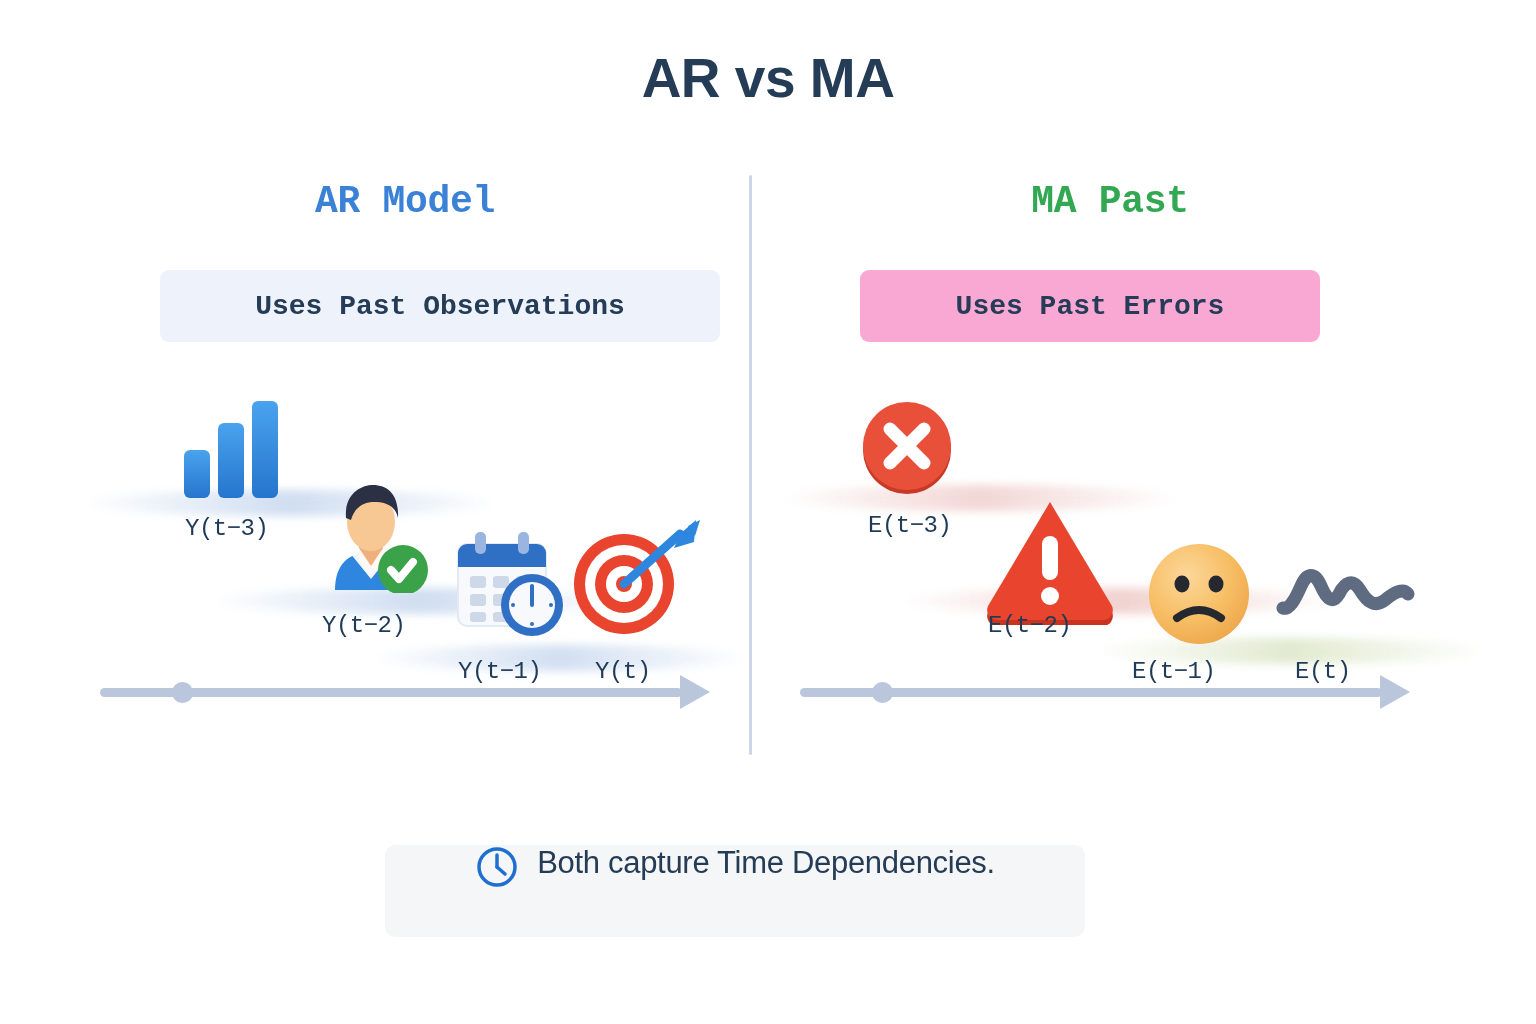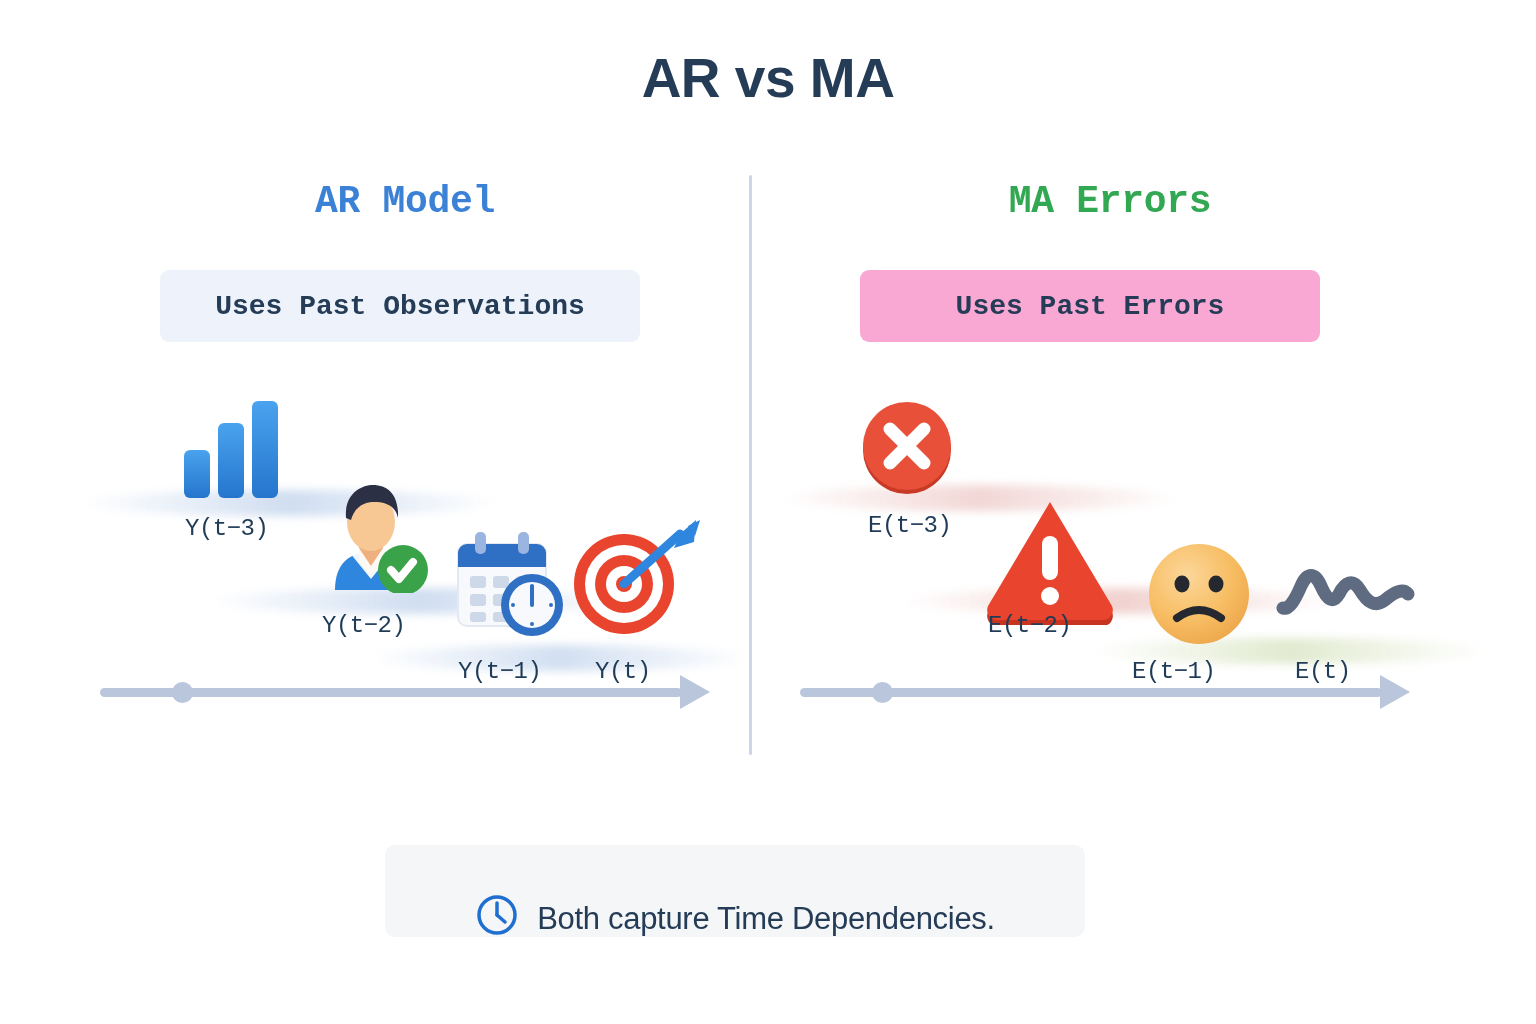--- a/index.html
+++ b/index.html
@@ -63,21 +63,21 @@
     top: 110px;
     height: 72px;
     border-radius: 9px;
     display: flex;
     align-items: center;
     justify-content: center;
     font-size: 28px;
     font-weight: bold;
     color: #253c57;
   }
-  #panel-ar .panel-badge { left: 100px; width: 480px; background: #eef3fb; }
+  #panel-ar .panel-badge { left: 100px; width: 560px; background: #eef3fb; }
   #panel-ma .panel-badge { left: 100px; width: 460px; background: #f9a8d4; }
 
   
   .timeline { position: absolute; bottom: 48px; height: 40px; }
   #timeline-ar { left: 40px;  width: 610px; }
   #timeline-ma { left: 40px;  width: 610px; }
   .timeline-line {
     position: absolute; top: 16px; left: 0;
     height: 9px; width: calc(100% - 28px);
     background: #b9c6db; border-radius: 5px;
@@ -118,21 +118,21 @@
   
   #footer-note {
     position: absolute;
     left: 385px;
     top: 845px;
     width: 700px;
     height: 92px;
     background: #f5f6f8;
     border-radius: 10px;
     display: flex;
-    align-items: flex-end;
+    align-items: flex-start;
     justify-content: center;
     gap: 18px;
   }
   #footer-text {
     font-size: 31px;
     color: #253c57;
     letter-spacing: -0.3px;
   }
 </style>
 </head>
@@ -224,21 +224,21 @@
 
     <div class="timeline" id="timeline-ar">
       <div class="timeline-line"></div>
       <div class="timeline-dot"></div>
       <div class="timeline-head"></div>
     </div>
   </div>
 
   <div class="panel" id="panel-ma">
 
-    <div class="panel-heading">MA Errors</div>
+    <div class="panel-heading">MA Past</div>
     <div class="panel-badge">Uses Past Errors</div>
 
     <div class="ground" style="left:20px; top:325px; width:400px; background:linear-gradient(90deg,rgba(245,225,225,0),rgba(240,210,208,.9),rgba(245,225,225,0));"></div>
     <div class="ground" style="left:140px; top:428px; width:440px; background:linear-gradient(90deg,rgba(245,225,225,0),rgba(240,208,205,.95),rgba(245,225,225,0));"></div>
     <div class="ground" style="left:330px; top:478px; width:400px; background:linear-gradient(90deg,rgba(235,240,215,0),rgba(224,233,205,.95),rgba(230,240,225,0));"></div>
 
     <div class="icon-slot" style="left:98px; top:238px;">
       <svg width="98" height="98" viewBox="0 0 98 98">
         <circle cx="49" cy="52" r="44" fill="#c83a26"></circle>
         <circle cx="49" cy="48" r="44" fill="#e8503a"></circle>

